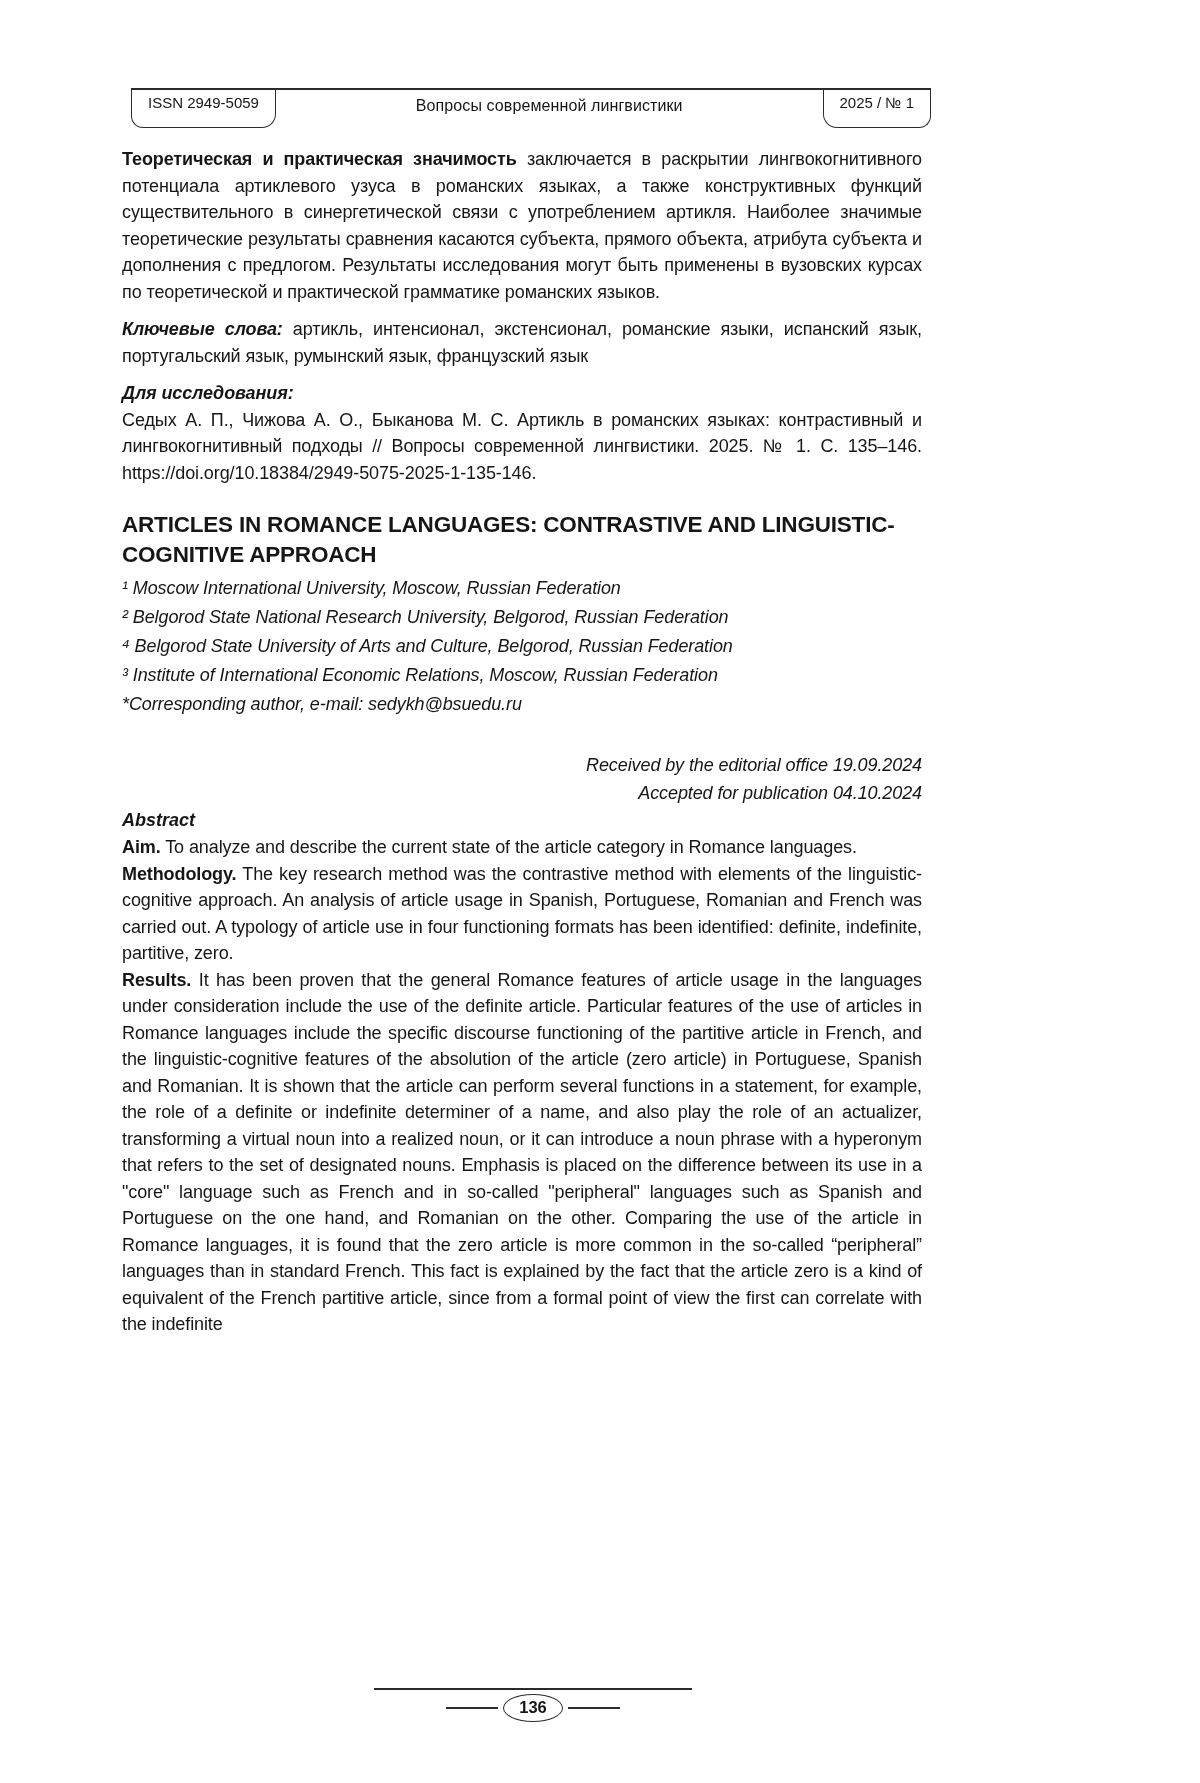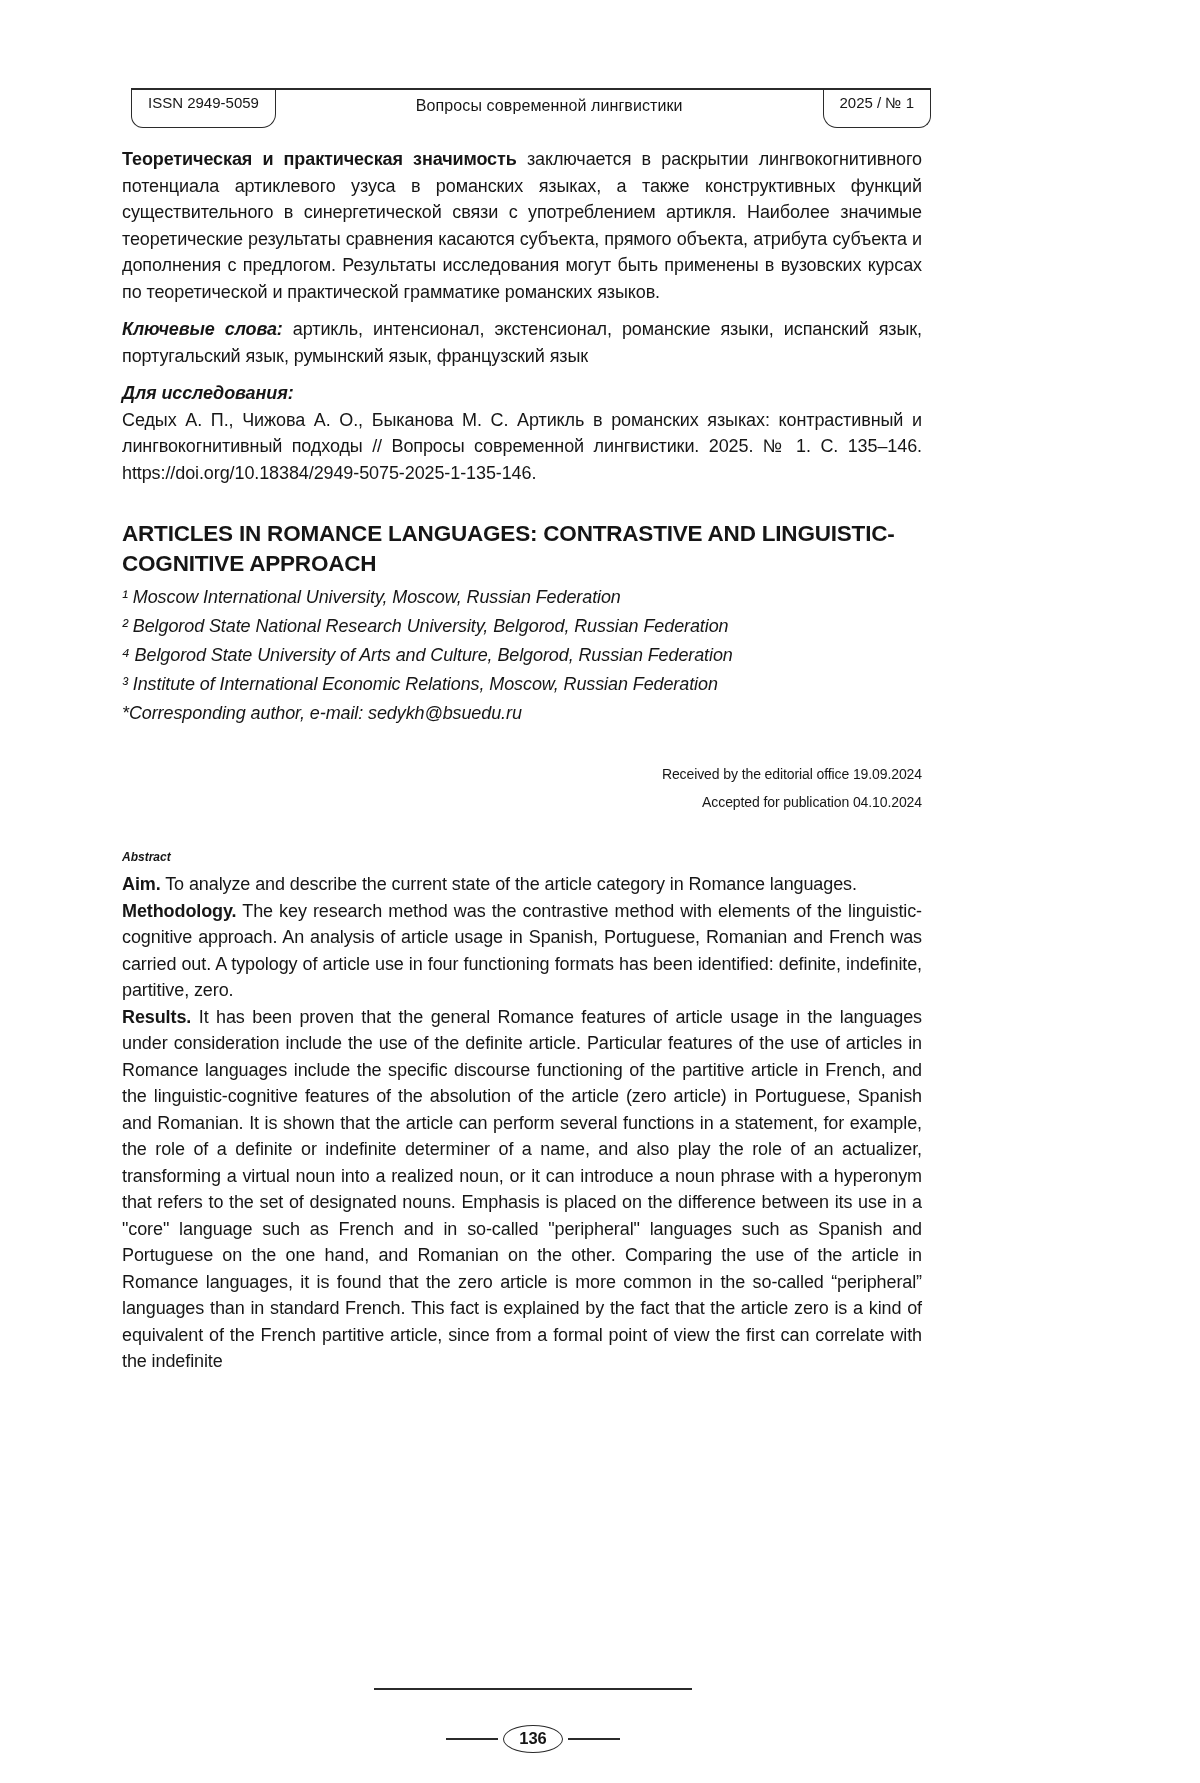--- a/index.html
+++ b/index.html
@@ -47,21 +47,21 @@
     text-align: justify;
     letter-spacing: -0.1px;
   }
   .bold { font-weight: 700; }
   .bold-italic { font-weight: 700; font-style: italic; }
   .mt-small { margin-top: 11px; }
 
   .article-type { margin-top: 36px; font-size: 18px; line-height: 27px; }
 
   .title {
-    margin-top: 33px;
+    margin-top: 24px;
     font-size: 22.5px;
     line-height: 30px;
     font-weight: 700;
     letter-spacing: -0.2px;
   }
 
   .authors {
     margin-top: 22px;
     font-size: 19px;
     font-weight: 700;
@@ -71,50 +71,49 @@
 
   .affil {
     font-size: 18px;
     font-style: italic;
     line-height: 29px;
     letter-spacing: -0.1px;
   }
   .affil-first { margin-top: 4px; }
 
   .dates {
-    font-size: 14px;
+    font-size: 18px;
+    font-style: italic;
     text-align: right;
     line-height: 28px;
     letter-spacing: -0.1px;
   }
   .dates-first { margin-top: 32px; }
 
   .abstract-heading {
-    margin-top: 28px;
-    font-size: 12px;
+    font-size: 18px;
     font-weight: 700;
     font-style: italic;
     line-height: 27px;
   }
 
   
   .page-footer {
     position: absolute;
     top: 1688px;
     left: 0;
     width: 1200px;
   }
   .footer-inner {
     width: 330px;
     margin: 0 auto;
     transform: translateX(-67px);
     display: flex;
     flex-direction: column;
     align-items: center;
-    gap: 31px;
   }
   .footer-rule { width: 318px; height: 2px; background: #2b2b2b; }
   .footer-oval-row { display: flex; align-items: center; margin-top: 4px; }
   .rule-stub { width: 52px; height: 2px; background: #2b2b2b; }
   .page-oval {
     border: 1.6px solid #2b2b2b;
     border-radius: 50%;
     padding: 2px 15px 4px;
     margin: 0 5px;
     font-size: 16.5px;

